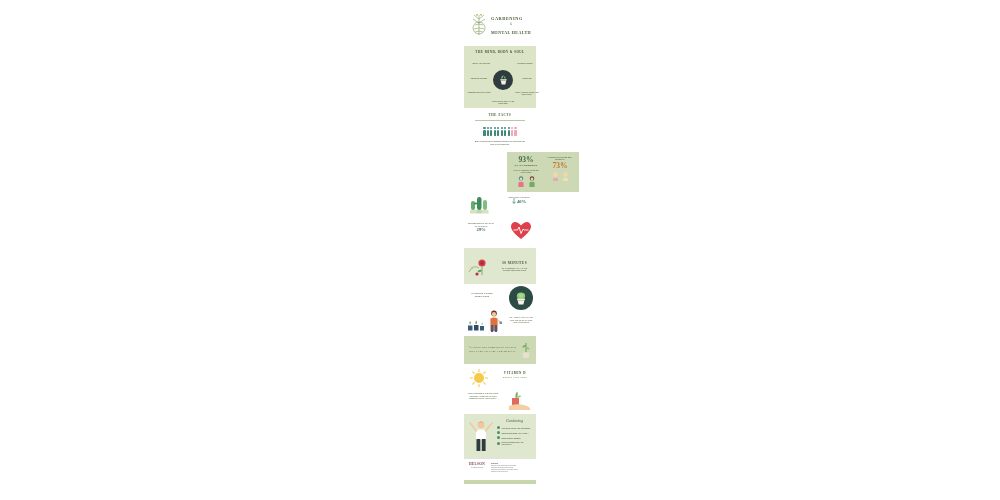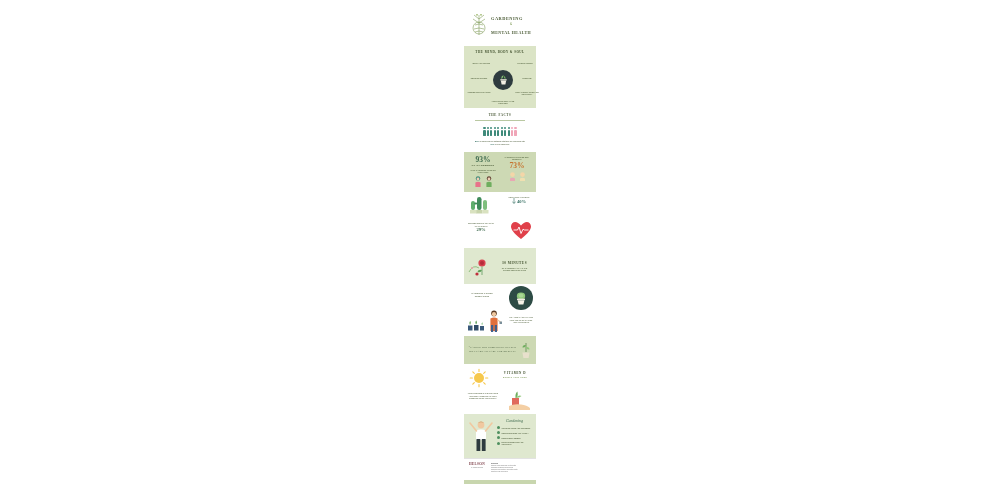--- a/index.html
+++ b/index.html
@@ -94,21 +94,21 @@
     border-radius: 1px 1px 0.4px 0.4px;
   }
   .facts-caption {
     text-align: center; font-size: 1.9px; color: #3f4f2c;
     line-height: 1.45; padding: 0 6px;
   }
   .facts-caption b { color: #2f6b5e; }
 
   
   .statband {
-    display: flex; padding: 4px 3px 5px; gap: 2px;
+    display: flex; padding: 4px 3px 5px; gap: 2px; margin-left: 43px;
   }
   .statcol { flex: 1; text-align: center; position: relative; }
   .bignum {
     font-size: 7.5px; font-weight: bold; color: #3f6b4f;
     font-family: "Liberation Serif", serif; line-height: 1;
   }
   .bignum2 { font-size: 7.5px; font-weight: bold; color: #c6742f;
     font-family: "Liberation Serif", serif; line-height: 1; }
   .sublabel {
     font-size: 2.4px; letter-spacing: 0.3px; color: #3f4f2c;

